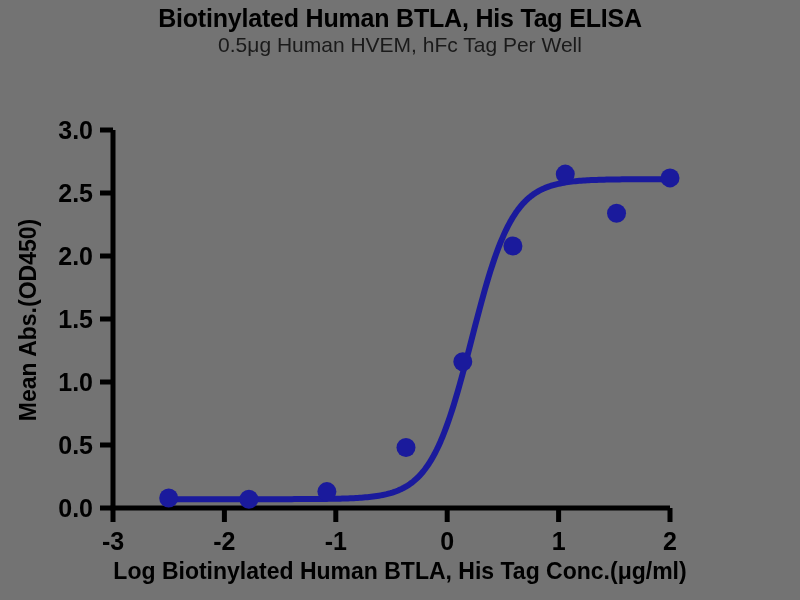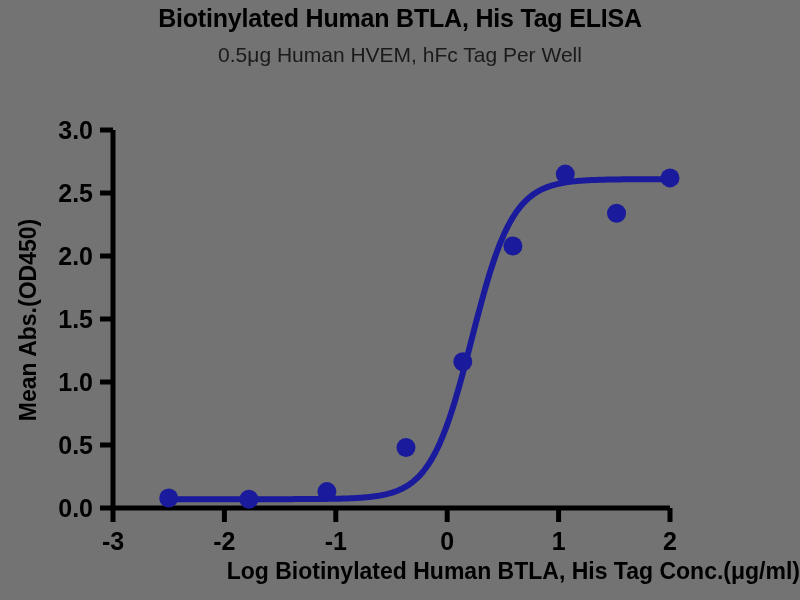--- a/index.html
+++ b/index.html
@@ -32,21 +32,21 @@
     color: #000000;
     letter-spacing: -0.2px;
     margin-top: 4px;
     line-height: 1.15;
     font-family: "Liberation Sans", sans-serif;
   }
   .chart-subtitle {
     font-size: 21px;
     font-weight: normal;
     color: #1a1a1a;
-    margin-top: 10px;
+    margin-top: 0;
     line-height: 1.15;
     font-family: "Liberation Sans", sans-serif;
   }
   .plot-svg {
     position: absolute;
     top: 0;
     left: 0;
   }
   .ytick-label, .xtick-label {
     font-family: "Liberation Sans", sans-serif;
@@ -58,21 +58,21 @@
     font-family: "Liberation Sans", sans-serif;
     font-size: 23px;
     font-weight: bold;
     fill: #000000;
   }
   .xaxis-caption {
     position: absolute;
     left: 0;
     top: 558px;
     width: 800px;
-    text-align: right;
+    text-align: center;
     font-size: 23px;
     font-weight: bold;
     color: #000000;
     font-family: "Liberation Sans", sans-serif;
     white-space: nowrap;
   }
 </style>
 </head>
 <body>
 

